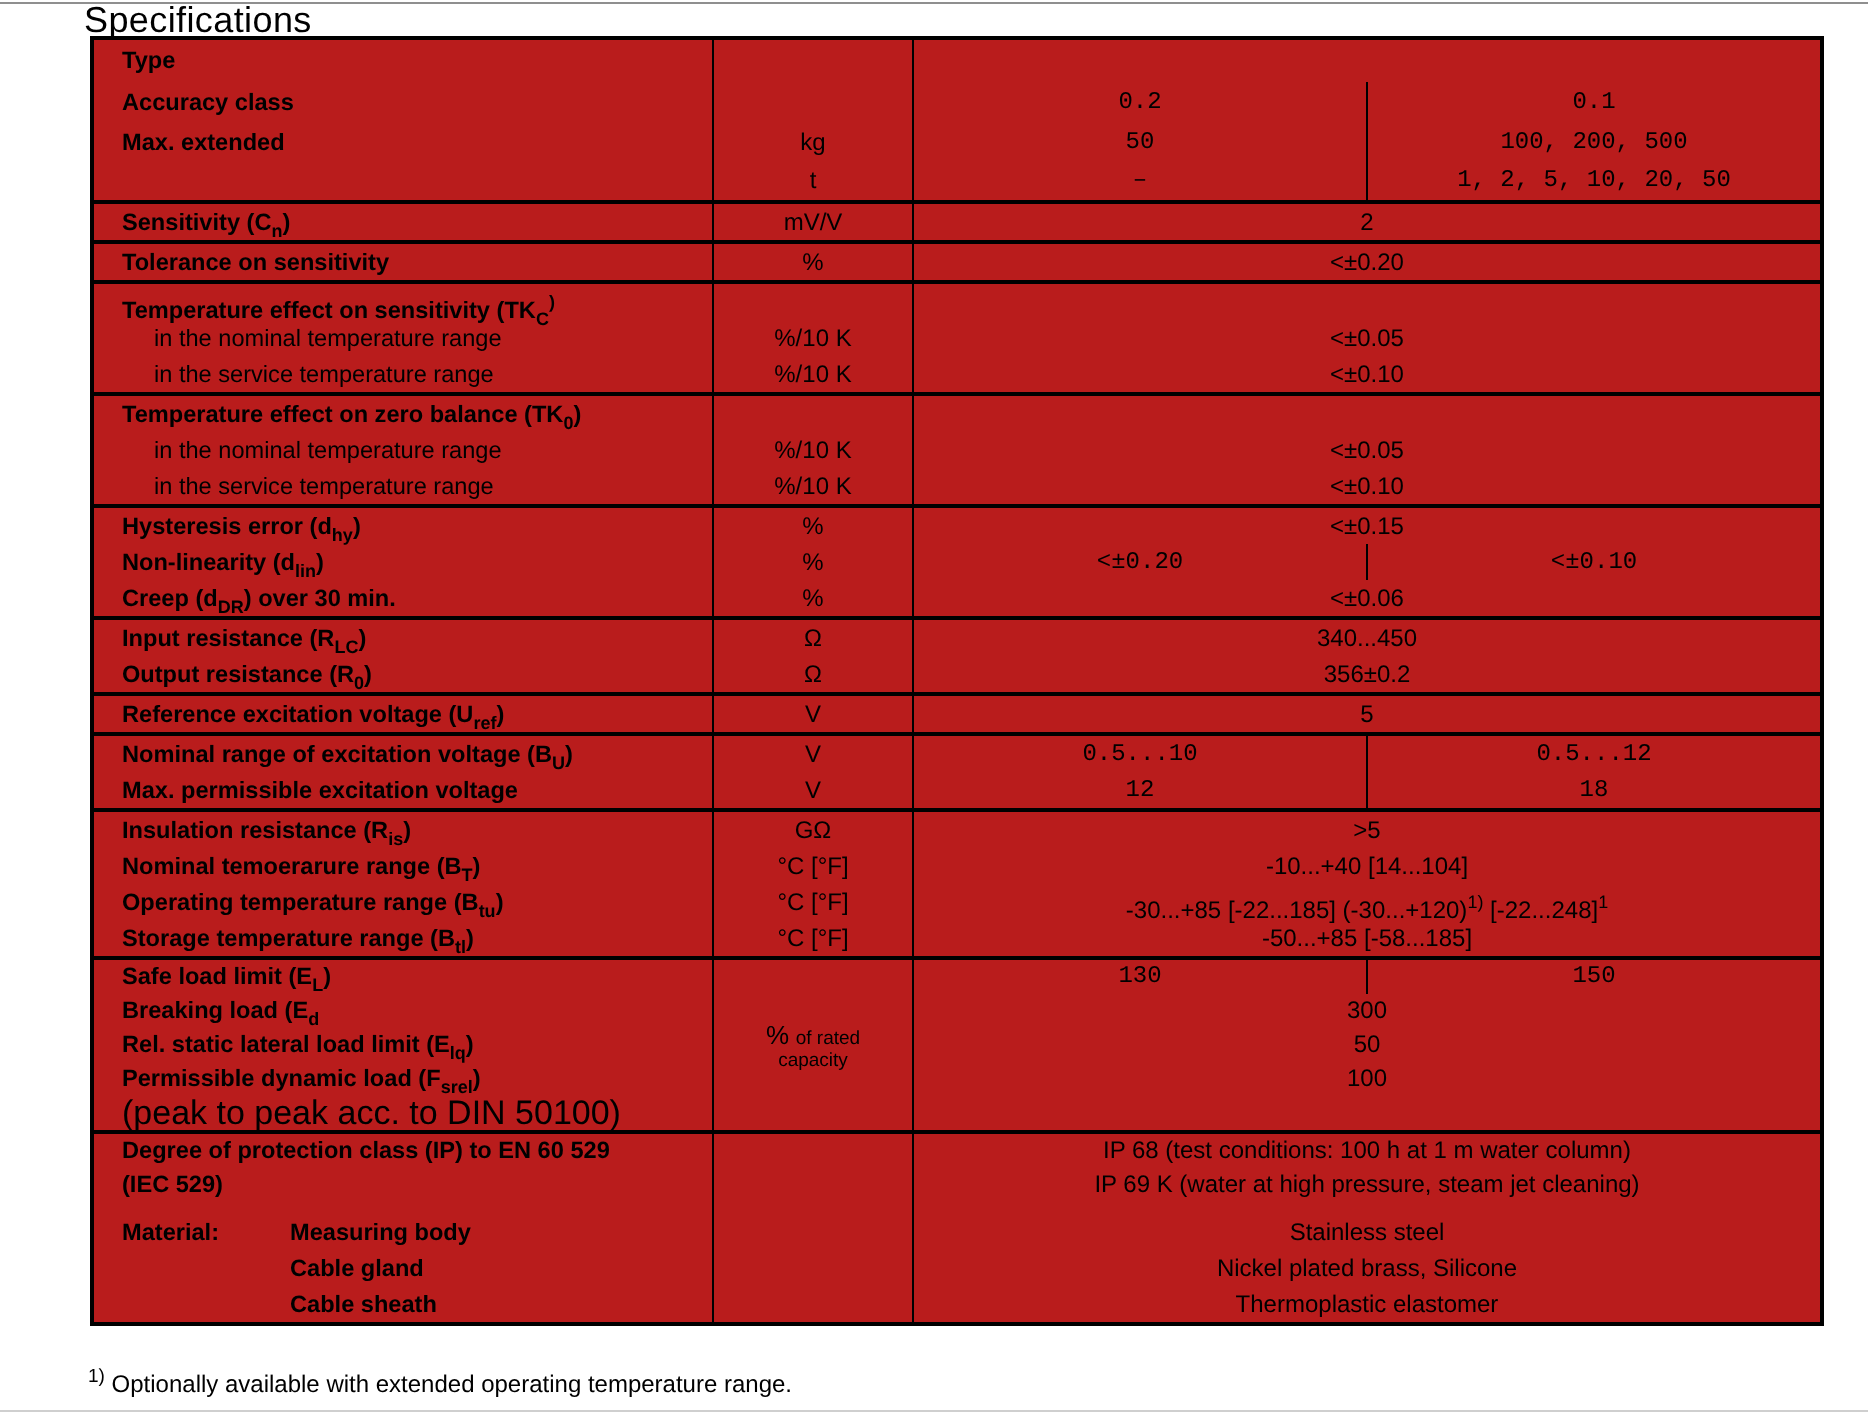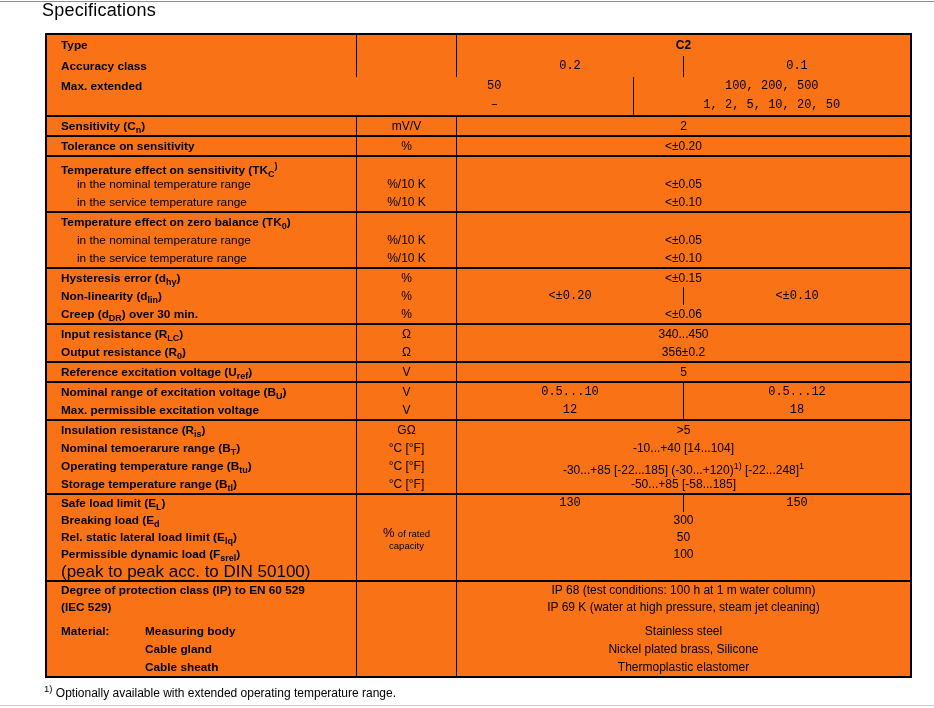--- a/index.html
+++ b/index.html
@@ -1,20 +1,20 @@
 <!DOCTYPE html>
 <html><head>
 <meta charset="utf-8">
 <style>
   html,body{margin:0;padding:0;background:#fff;}
   body{width:934px;height:708px;position:relative;font-family:"Liberation Sans",sans-serif;color:#000;overflow:hidden;}
   .page-line-top{position:absolute;left:0;top:1px;width:934px;height:1px;background:#8f8f8f;}
   .page-line-bottom{position:absolute;left:0;top:705px;width:934px;height:1px;background:#cfcfcf;}
   .title{position:absolute;left:42px;top:0;font-size:18px;font-weight:normal;letter-spacing:.2px;}
-  .spec-table{position:absolute;left:45px;top:33px;width:863px;border:2px solid #000;background:#f97316;}
+  .spec-table{position:absolute;left:45px;top:18px;width:863px;border:2px solid #000;background:#b91c1c;}
   .tgroup{border-top:2px solid #000;}
   .tgroup.first{border-top:none;}
   .trow{display:flex;align-items:stretch;}
   .c-label{width:309px;box-sizing:border-box;padding-left:14px;font-size:11.8px;font-weight:bold;}
   .c-unit{width:101px;box-sizing:border-box;border-left:1.5px solid #000;border-right:1.5px solid #000;text-align:center;font-size:12px;}
   .c-val{flex:1;text-align:center;font-size:12px;position:relative;}
   .ln{white-space:nowrap;}
   .h21{height:21px;line-height:21px;}
   .h19{height:19px;line-height:19px;}
   .h18{height:18px;line-height:18px;}
@@ -50,23 +50,20 @@
 <div class="spec-table">
 
   <div class="tgroup first">
     <div class="trow">
       <div class="c-label">
           <div class="ln h21">Type</div>
         </div>
       <div class="c-unit">
           <div class="ln h21"></div>
         </div>
-      <div class="c-val">
-          <div class="ln h21 b">C2</div>
-        </div>
     </div>
     <div class="trow">
       <div class="c-label">
           <div class="ln h21">Accuracy class</div>
         </div>
       <div class="c-unit">
           <div class="ln h21"></div>
         </div>
       <div class="c-val split">
         <div class="half">
@@ -74,20 +71,24 @@
           </div>
         <div class="half r">
             <div class="ln h21">0.1</div>
           </div>
       </div>
     </div>
     <div class="trow">
       <div class="c-label">
         <div class="ln h19">Max. extended</div>
         <div class="ln h19"></div>
+      </div>
+      <div class="c-unit">
+        <div class="ln h19">kg</div>
+        <div class="ln h19">t</div>
       </div>
       <div class="c-val split">
         <div class="half">
           <div class="ln h19">50</div>
           <div class="ln h19">–</div>
         </div>
         <div class="half r">
           <div class="ln h19">100, 200, 500</div>
           <div class="ln h19">1, 2, 5, 10, 20, 50</div>
         </div>

